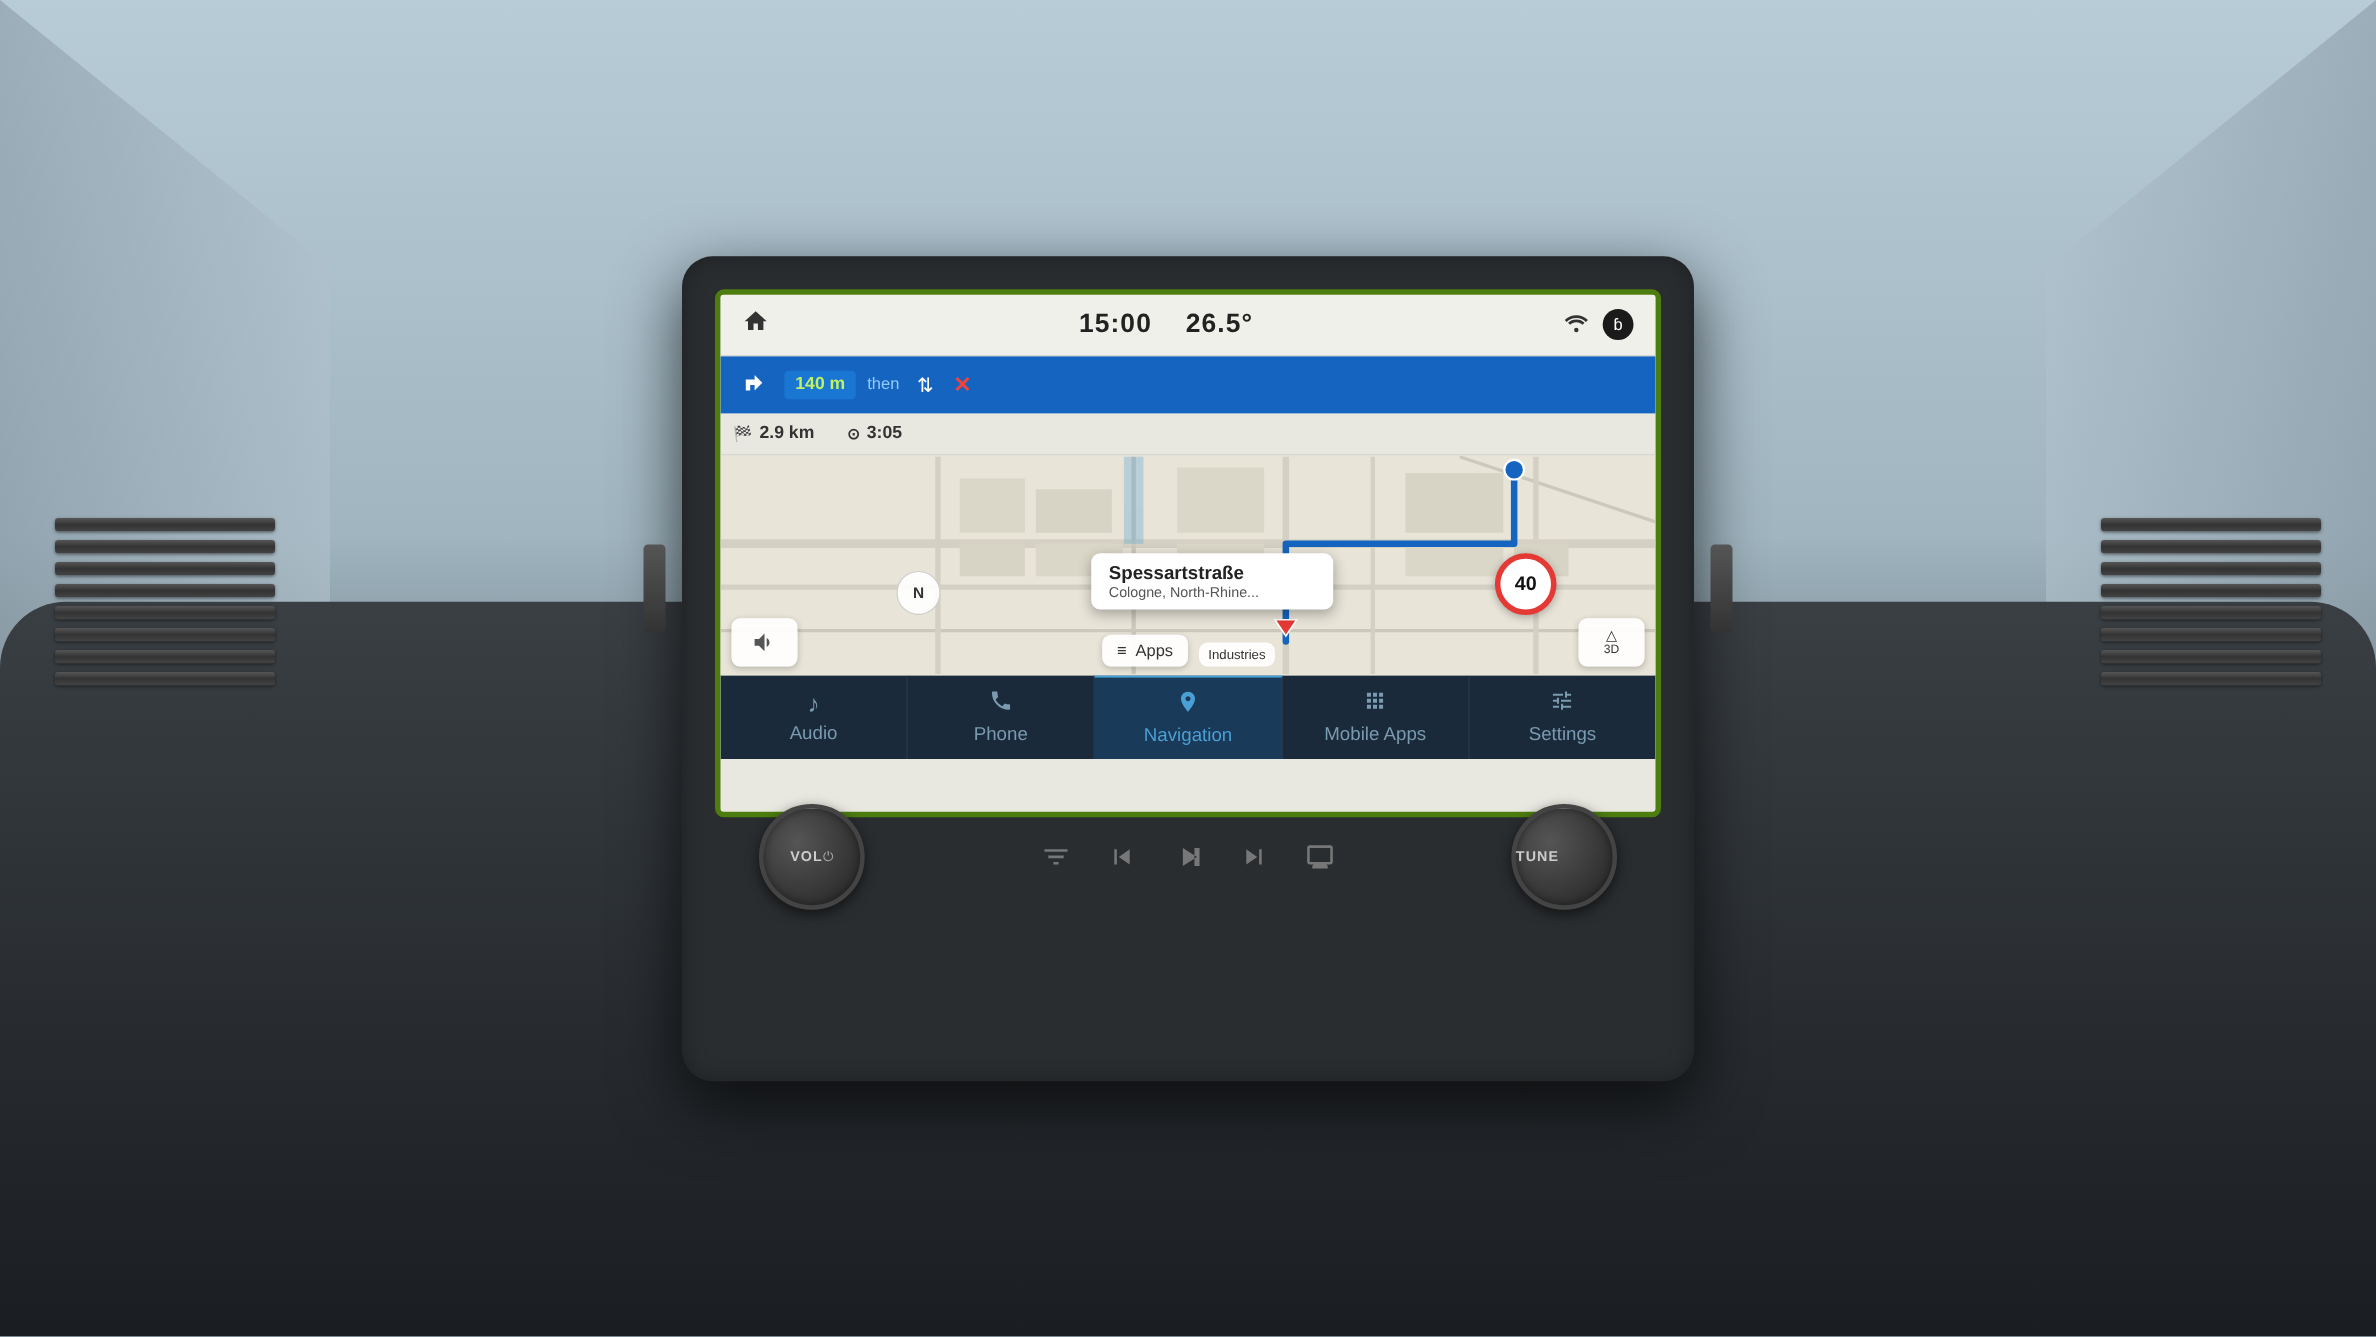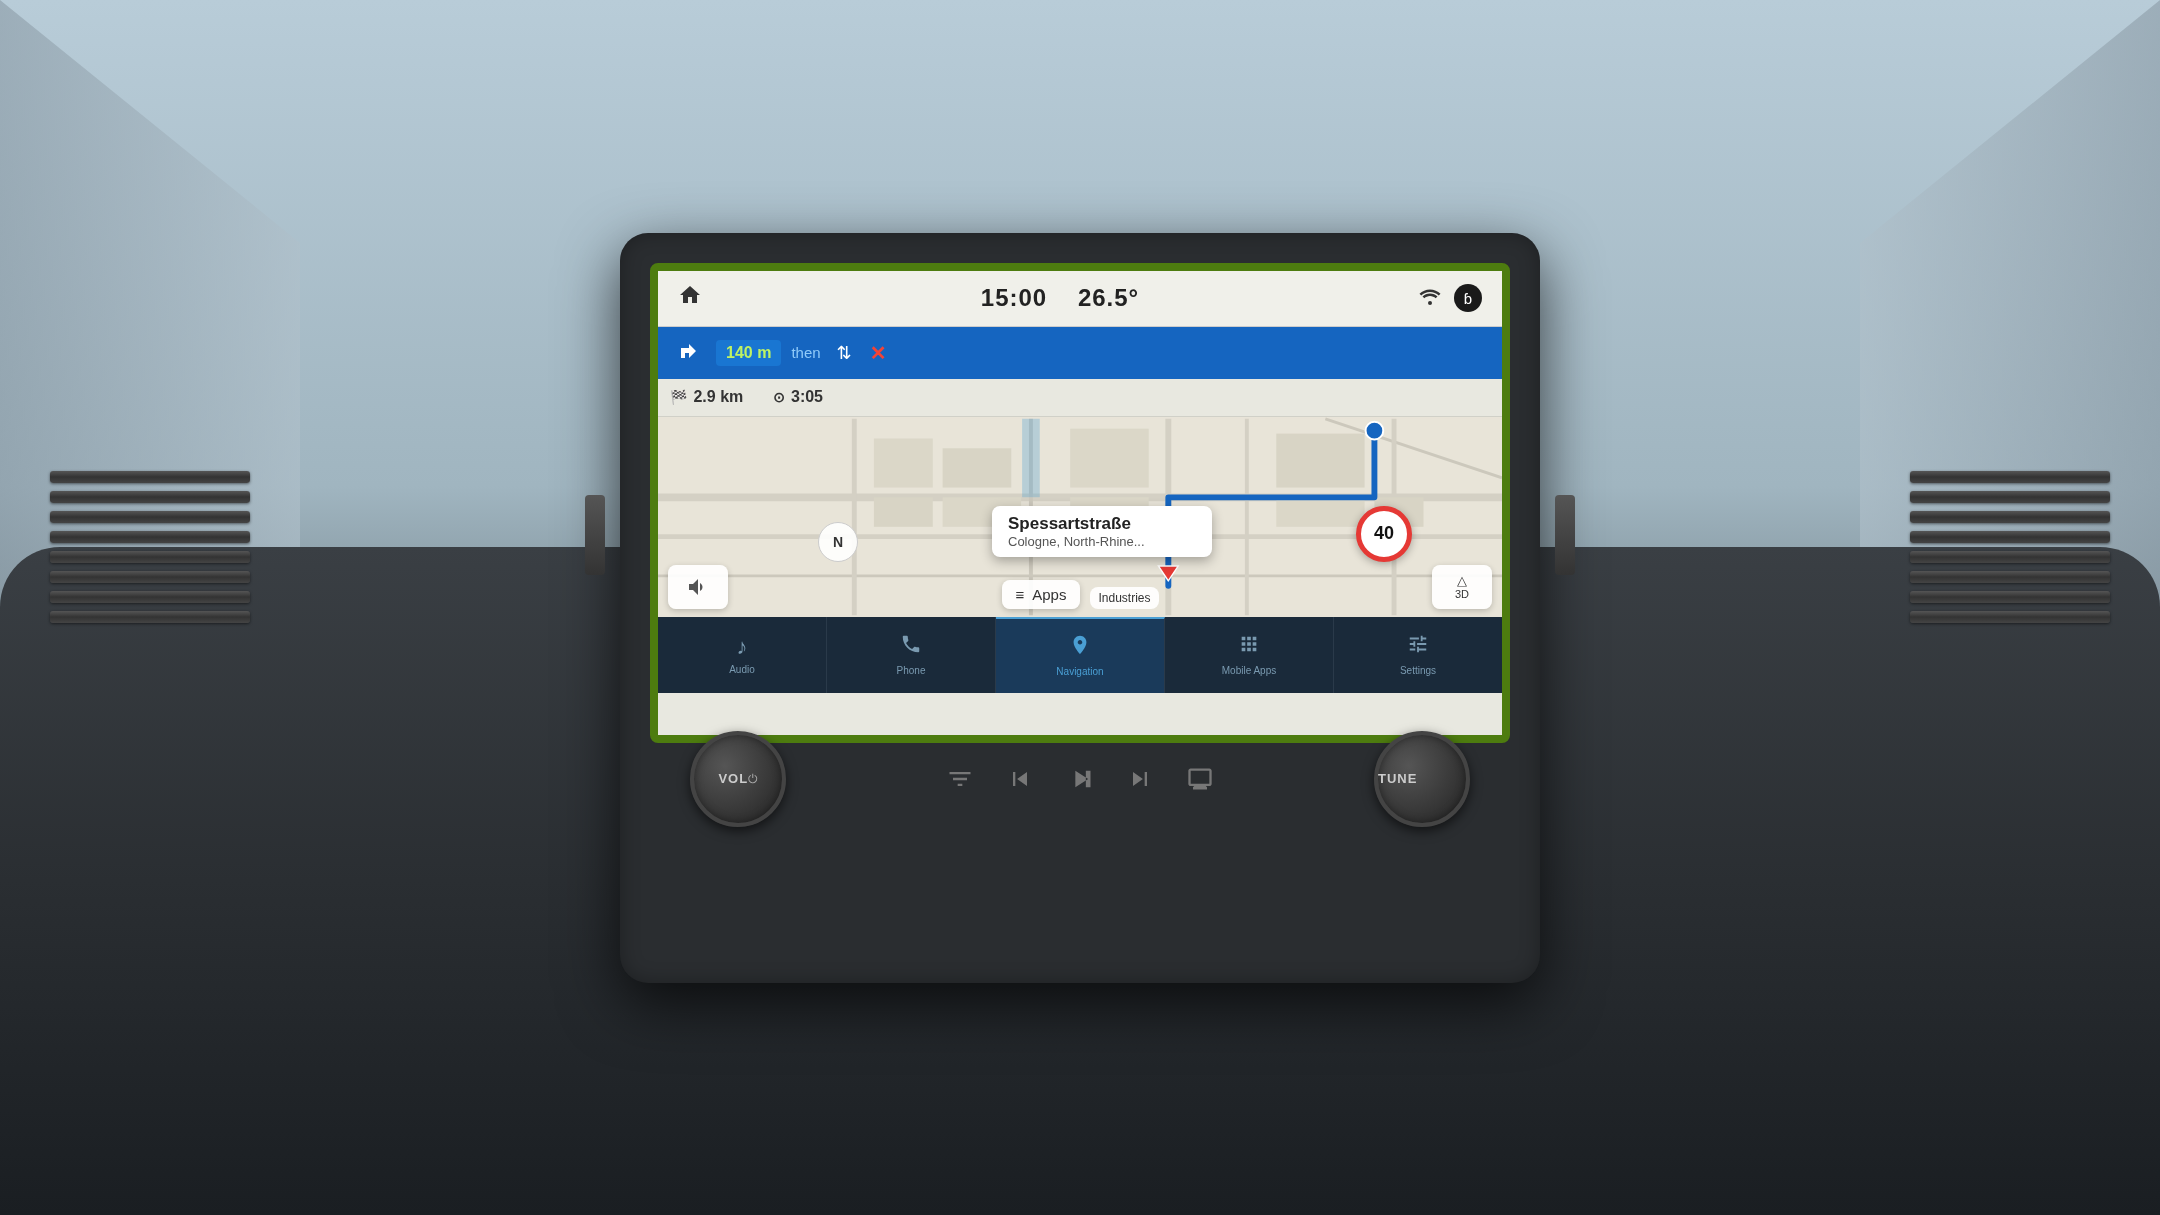--- a/index.html
+++ b/index.html
@@ -84,21 +84,21 @@
       padding: 20px;
     }
 
     
     .screen {
       width: 860px;
       height: 480px;
       background: #e8e8e0;
       border-radius: 8px;
       overflow: hidden;
-      border: 8px solid #4d7c0f;
+      border: 5px solid #4d7c0f;
       position: relative;
       margin-top: 10px;
     }
 
     
     .status-bar {
       height: 56px;
       background: #f0f0ea;
       display: flex;
       align-items: center;
@@ -363,21 +363,21 @@
     .nav-tab.active {
       background: #1a3a5a;
       border-top: 2px solid #4a9fd4;
     }
     .nav-tab-icon {
       font-size: 22px;
       color: #7a9ab0;
     }
     .nav-tab.active .nav-tab-icon { color: #4a9fd4; }
     .nav-tab-label {
-      font-size: 10px;
+      font-size: 17px;
       color: #7a9ab0;
       text-align: center;
     }
     .nav-tab.active .nav-tab-label { color: #4a9fd4; }
 
     
     .physical-controls {
       width: 100%;
       display: flex;
       align-items: center;

